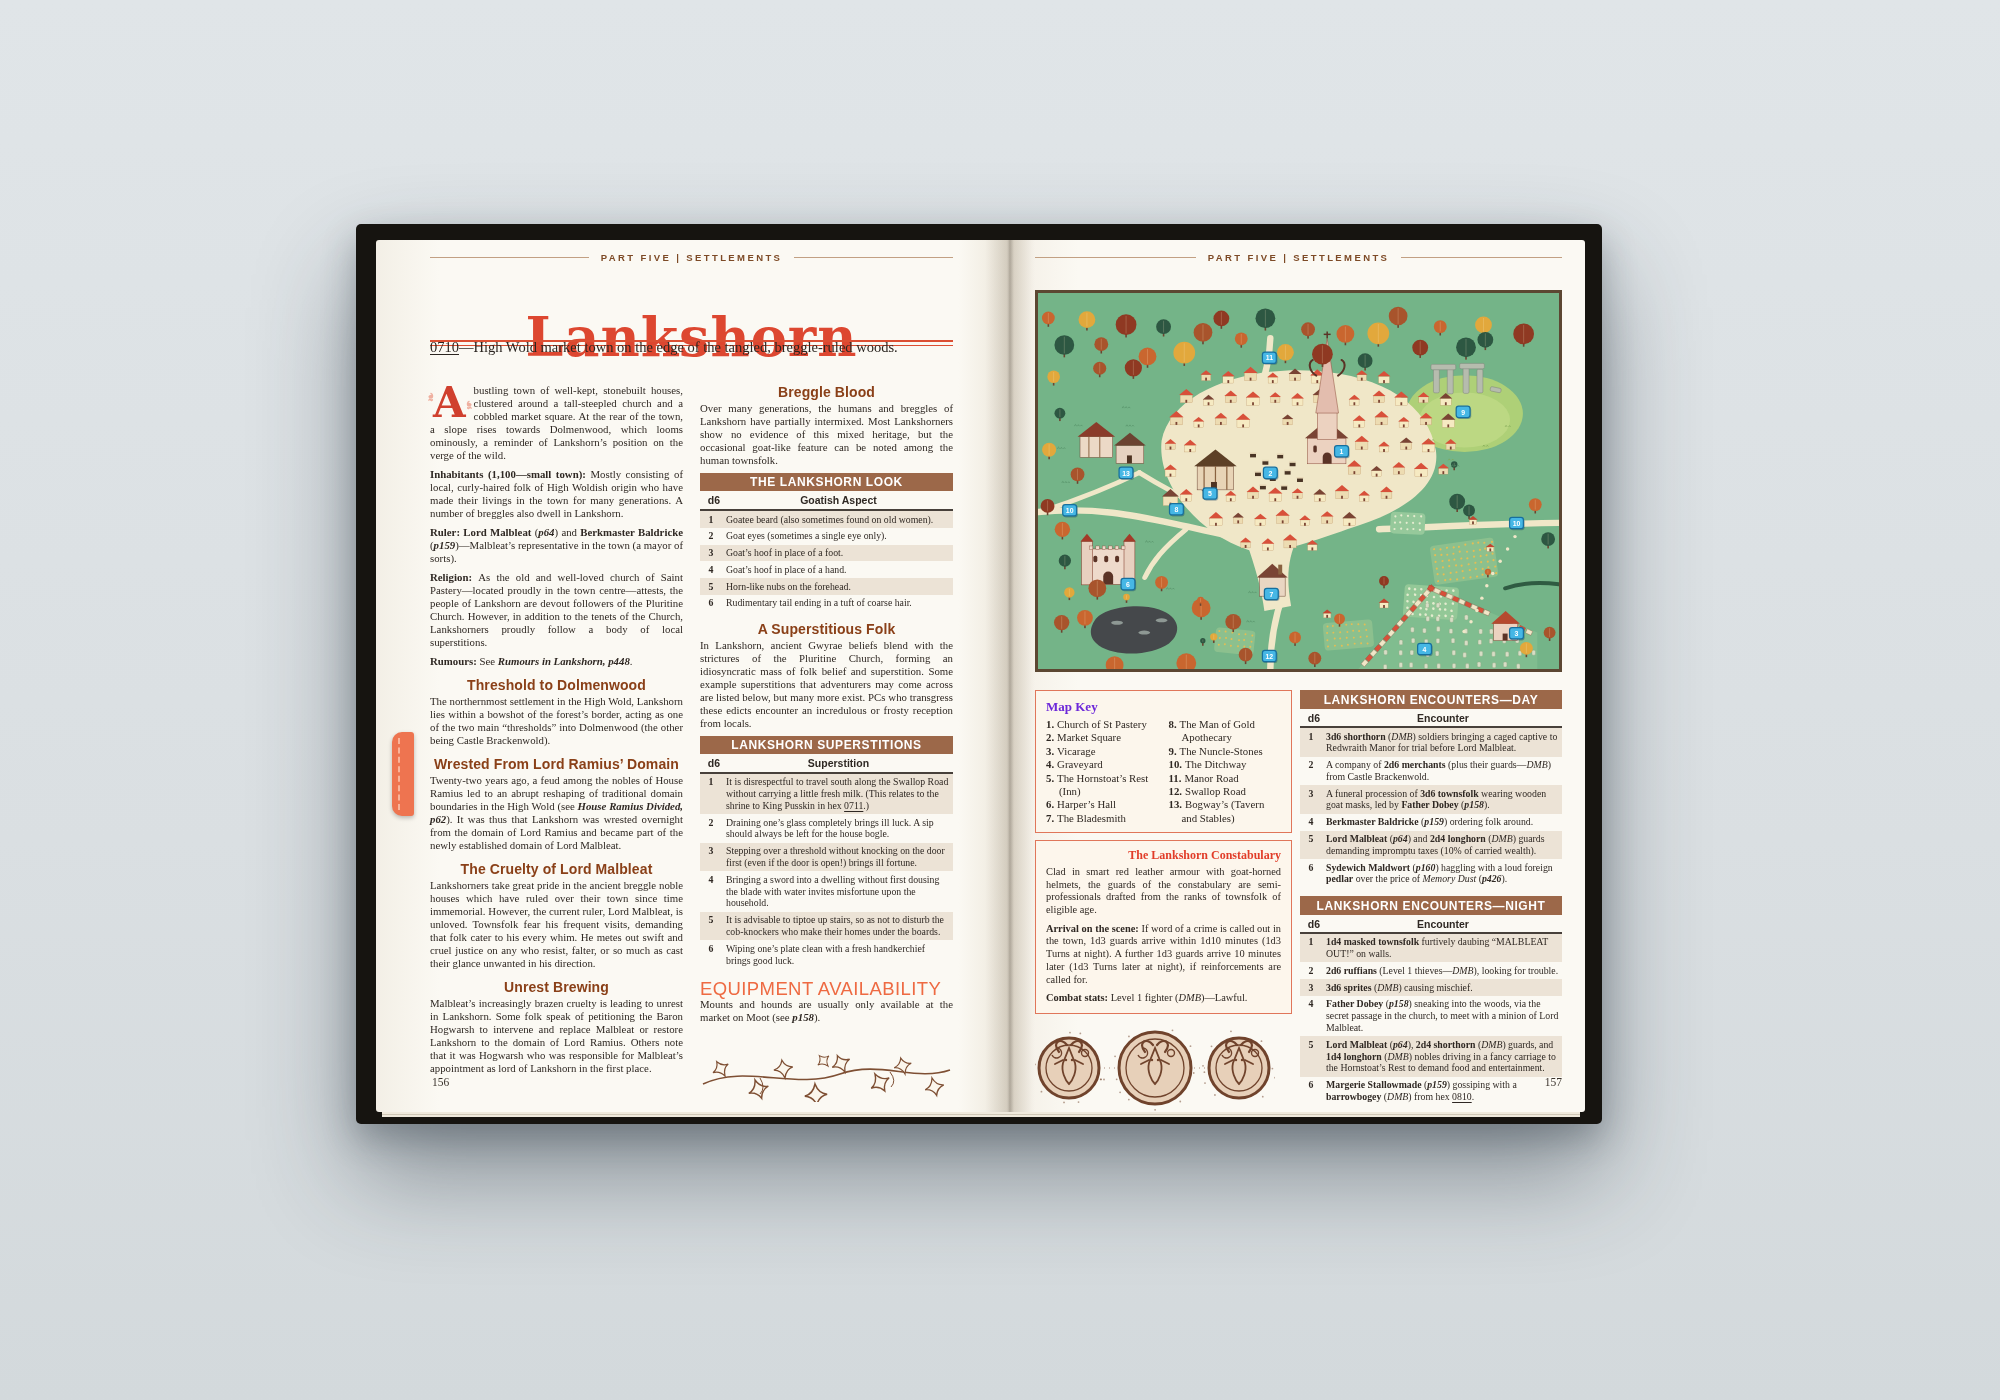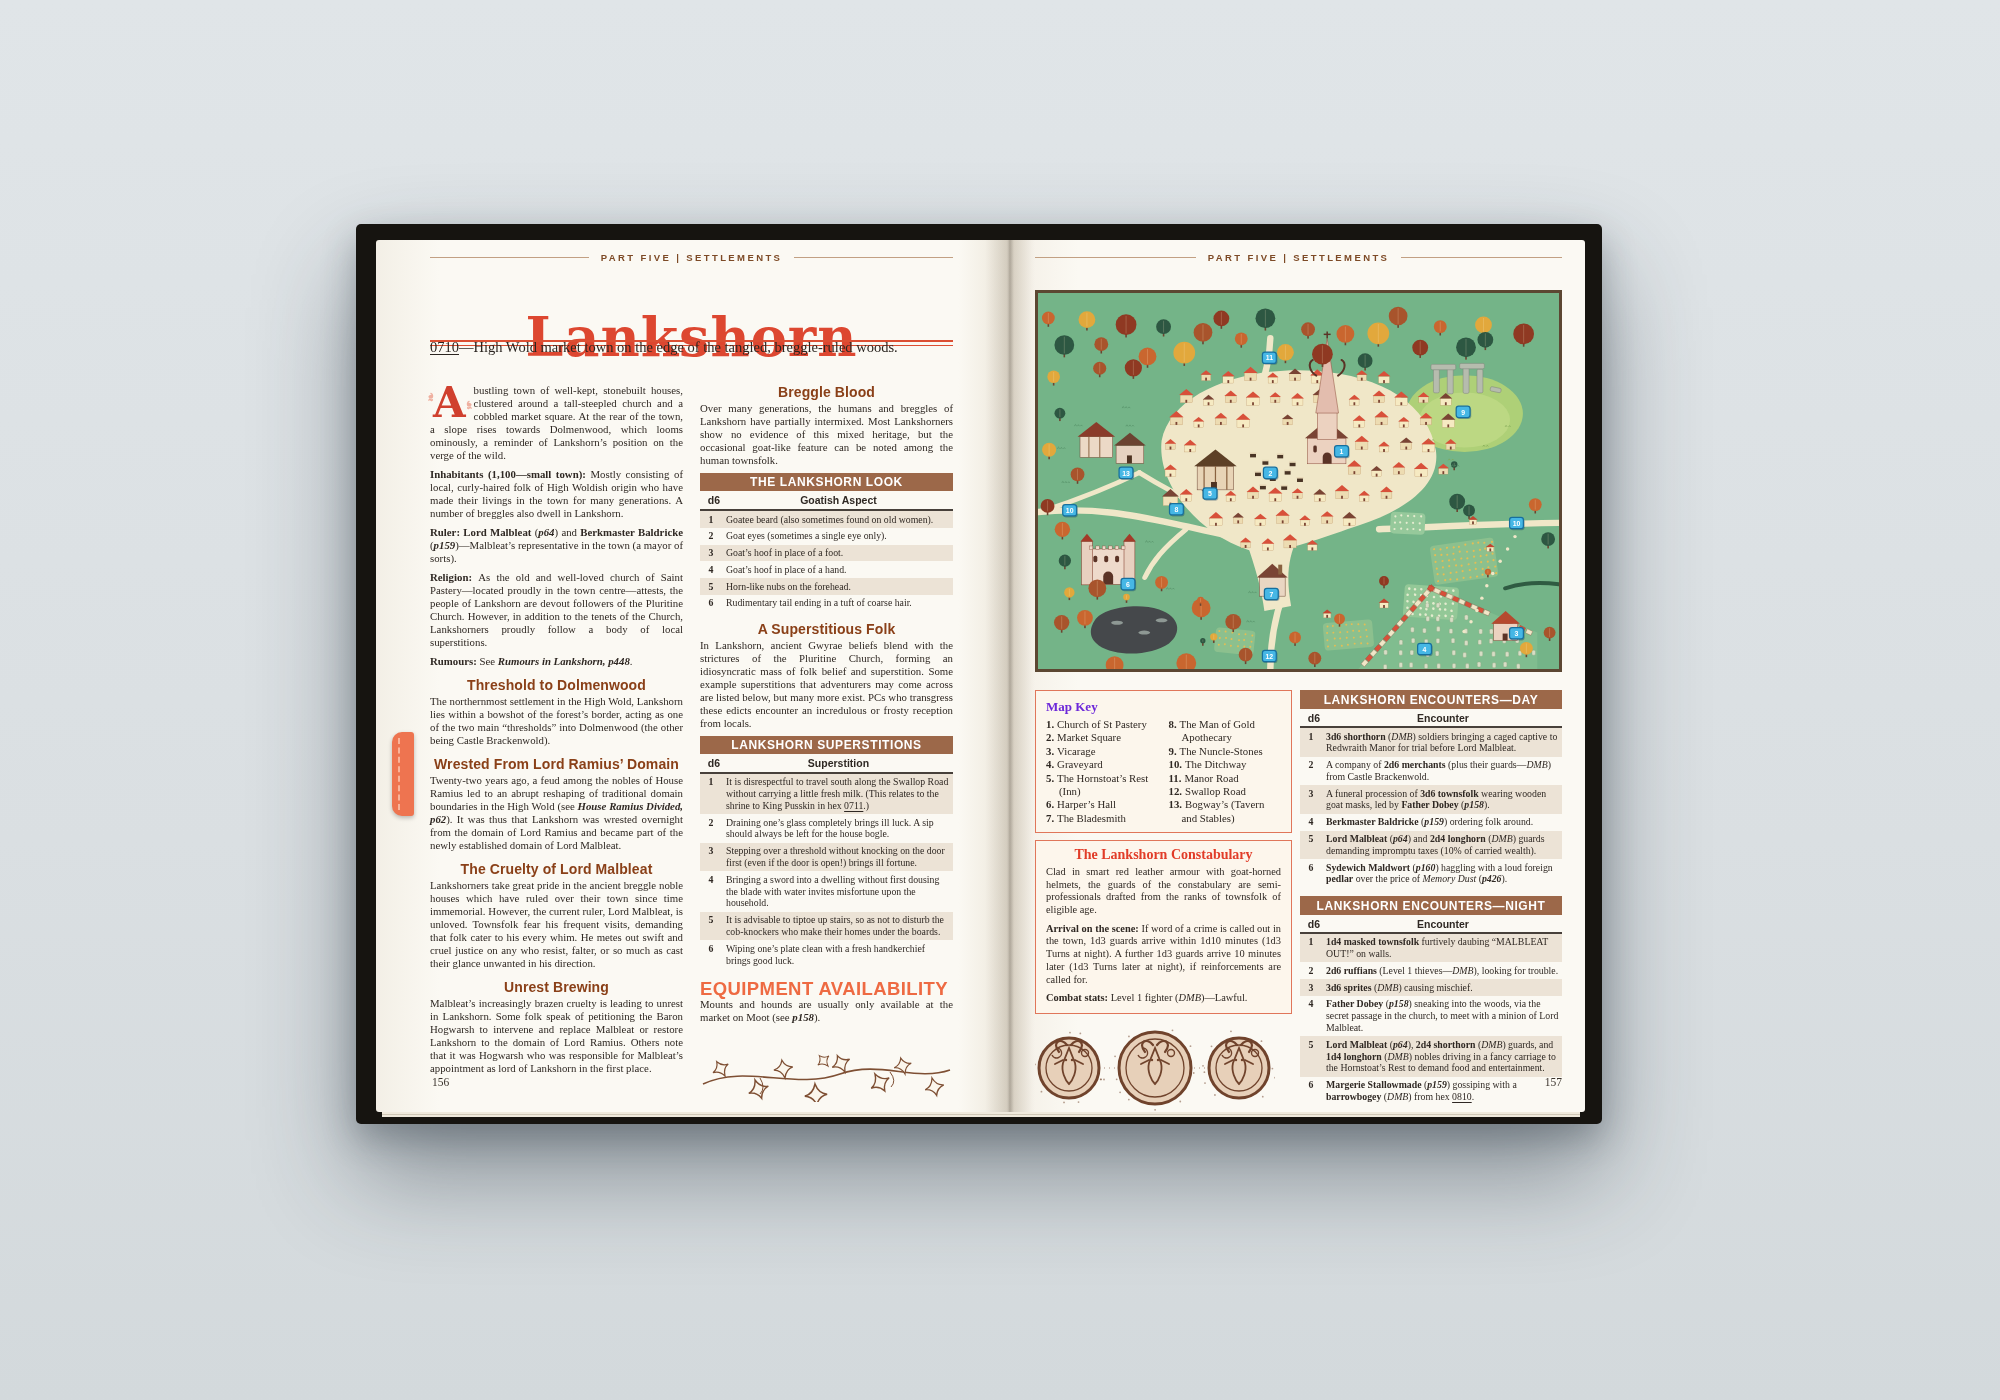--- a/index.html
+++ b/index.html
@@ -46,38 +46,38 @@
 
   .rtable{margin:6px 0 8px 0;}
   .tbar{background:#9c6849;color:#fff;font-family:"Liberation Sans",sans-serif;font-weight:bold;
      font-size:12px;letter-spacing:.6px;text-align:center;padding:3px 0 2px 0;}
   .thead{display:grid;grid-template-columns:24px 1fr;font-family:"Liberation Sans",sans-serif;
      font-weight:bold;font-size:10.5px;border-bottom:2px solid #47403a;padding:3px 2px 2px 2px;text-align:center;}
   .trow{display:grid;grid-template-columns:24px 1fr;padding:2.5px 2px;font-size:9.8px;line-height:11.8px;text-align:left;}
   .trow.odd{background:#ece3d6;}
   .tn{font-weight:bold;text-align:center;padding-right:6px;}
 
-  .equip-h{margin:13px 0 3px 0;font-family:"Liberation Sans",sans-serif;font-weight:bold;
+  .equip-h{margin:13px 0 3px 0;font-family:"Liberation Sans",sans-serif;font-weight:normal;
      font-size:18.5px;letter-spacing:.4px;color:#ee6a42;text-align:left;}
   .vine{margin-top:14px;}
 
   .mapbox{position:absolute;left:1035px;top:290px;width:527px;height:382px;border:3px solid #5c4732;box-sizing:border-box;background:#74b488;}
   .mapbox svg{display:block;width:100%;height:100%;}
 
   .belowcol-l{position:absolute;left:1035px;top:690px;width:257px;}
   .belowcol-r{position:absolute;left:1300px;top:690px;width:262px;}
   .keybox{border:1.5px solid #e0765a;background:#fcf6ec;padding:8px 10px 7px 10px;box-sizing:border-box;}
   .keybox .kt{font-weight:bold;font-size:13px;color:#6d28d9;margin-bottom:3px;}
   .keycols{display:flex;gap:10px;}
   .keycols>div{flex:1;}
   .ki{font-size:10.8px;line-height:13.4px;padding-left:13px;text-indent:-13px;}
   .ki b{margin-right:3px;}
   .constab{border:1.5px solid #e0765a;background:#fdf6ec;padding:8px 10px;box-sizing:border-box;margin-top:7px;
      font-size:10.4px;line-height:12.7px;text-align:justify;}
-  .constab .ct{font-weight:bold;font-size:14px;color:#e13c28;margin-bottom:4px;text-align:center;}
+  .constab .ct{font-weight:bold;font-size:12px;color:#e13c28;margin-bottom:4px;text-align:right;}
   .constab p{margin:0 0 6px 0;} .constab p:last-child{margin-bottom:0;}
   .medallions{margin-top:10px;}
 
   .pagenum{position:absolute;top:1076px;font-size:11.5px;color:#3a332c;}
   .pn-left{left:432px;} .pn-right{left:1035px;width:527px;text-align:right;}
   .spine{position:absolute;left:985px;top:240px;width:50px;height:872px;pointer-events:none;
      background:linear-gradient(90deg,rgba(60,45,25,0) 0%,rgba(60,45,25,.14) 44%,rgba(30,20,10,.28) 50%,rgba(60,45,25,.10) 58%,rgba(60,45,25,0) 100%);}
 </style>
 </head>
 <body>

